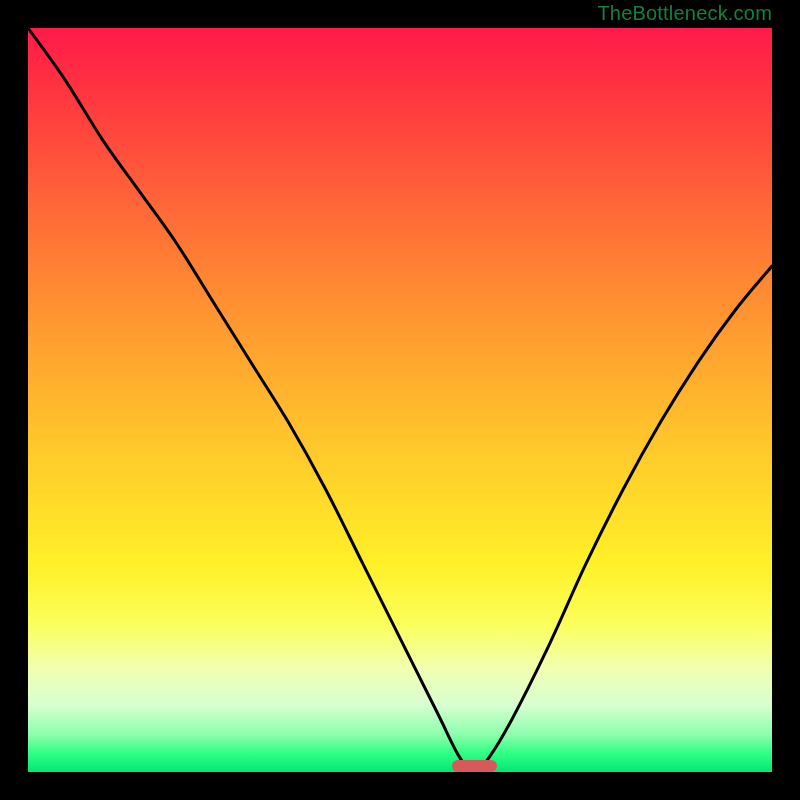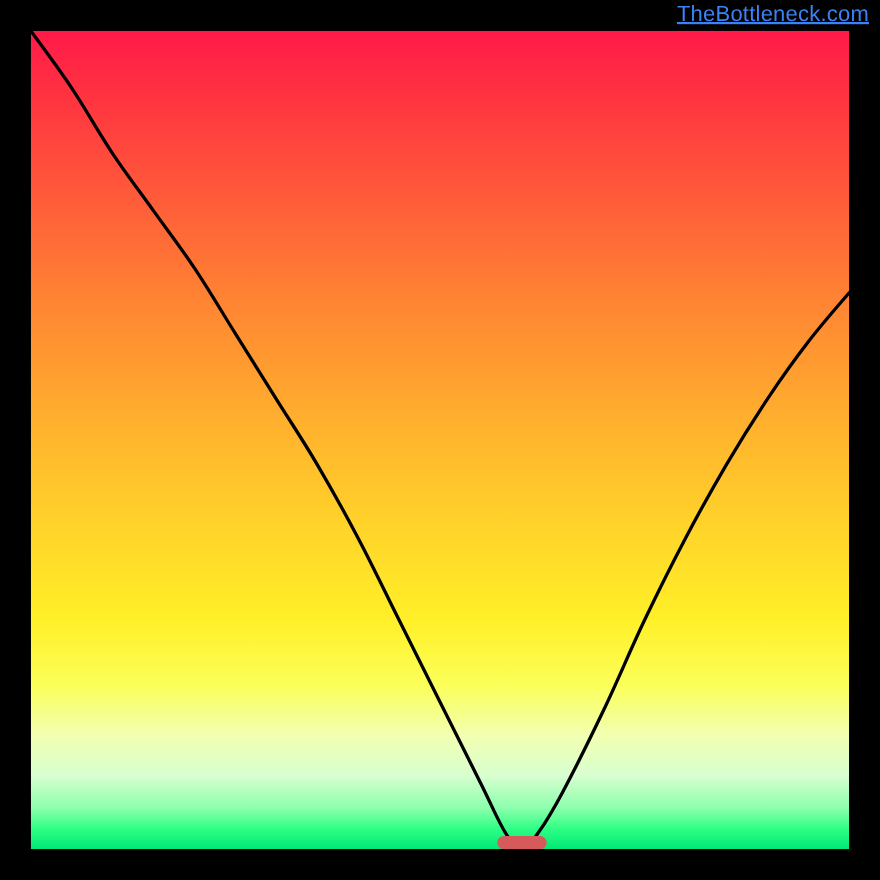--- a/index.html
+++ b/index.html
@@ -12,27 +12,26 @@
   }
   .frame {
     position: relative;
     width: 800px;
     height: 800px;
     background: #000;
   }
   .watermark {
     position: absolute;
     top: 2px;
-    right: 10px;
-    color: #3b82f6;
+    right: 28px;
+    color: #15803d;
     font-size: 20px;
     font-weight: 500;
     letter-spacing: 0.2px;
     z-index: 5;
-    text-decoration: underline;
   }
   .plot {
     position: absolute;
     left: 28px;
     top: 28px;
     width: 744px;
     height: 744px;
     overflow: hidden;
   }
   .gradient {

